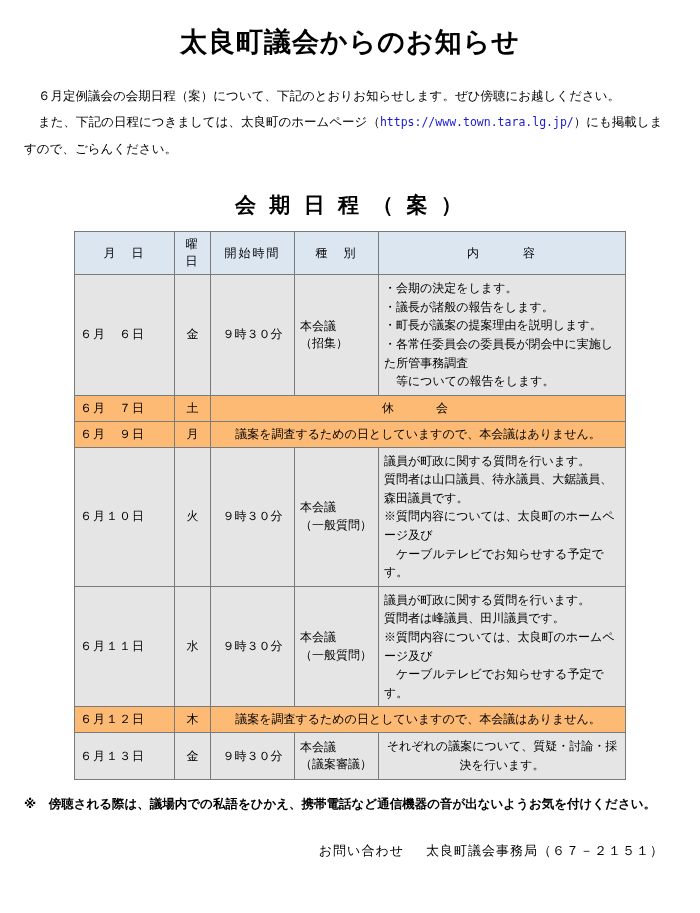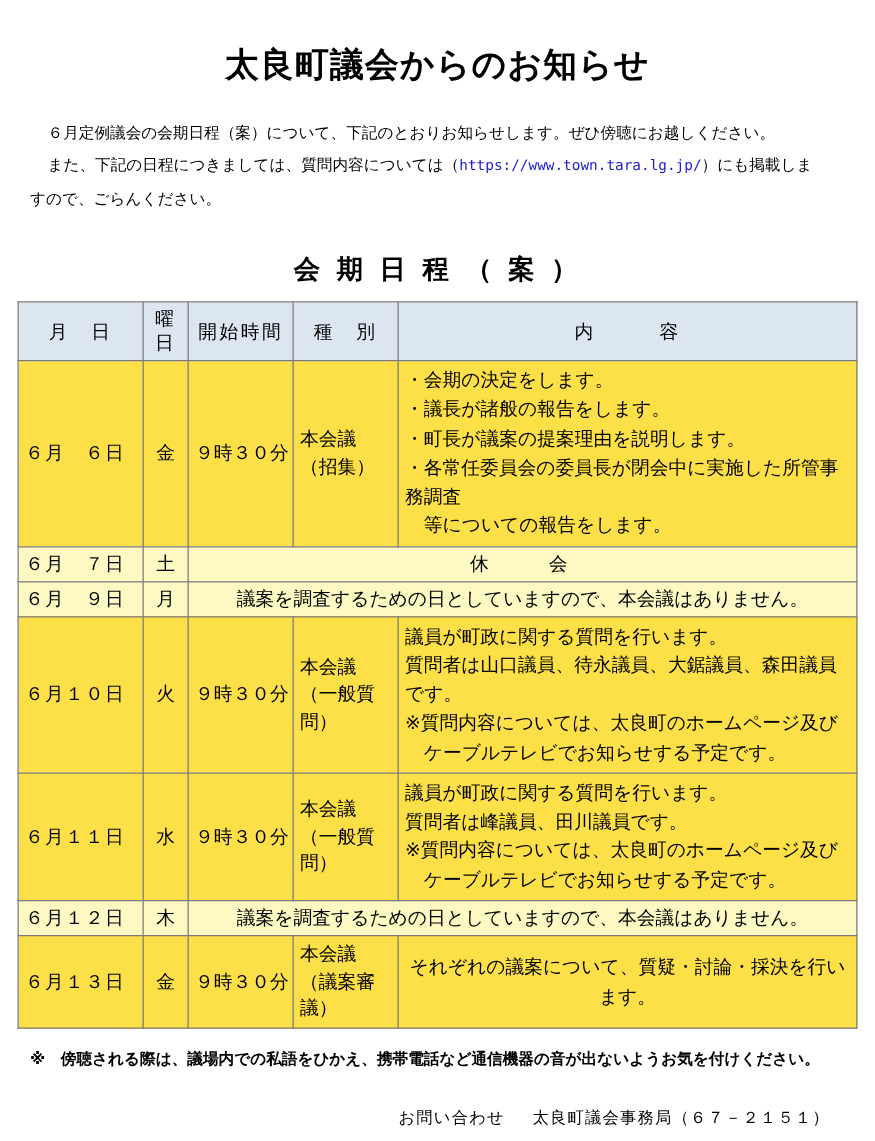--- a/index.html
+++ b/index.html
@@ -9,21 +9,21 @@
   }
   body {
     width: 700px;
     height: 913px;
     font-family: "DejaVu Sans", "Liberation Sans", sans-serif;
     color: #000000;
     position: relative;
     overflow: hidden;
   }
   .page {
-    padding: 22px 14px 0 14px;
+    padding: 12px 14px 0 14px;
     box-sizing: border-box;
     width: 700px;
   }
   .doc-title {
     text-align: center;
     font-size: 27px;
     font-weight: bold;
     letter-spacing: 1px;
     margin: 12px 0 24px 0;
   }
@@ -43,45 +43,46 @@
   }
   .sched-heading {
     text-align: center;
     font-size: 21px;
     font-weight: bold;
     letter-spacing: 3px;
     margin: 30px 0 12px 0;
   }
   table.schedule {
     border-collapse: collapse;
-    width: 672px;
+    width: 552px;
     margin: 0 auto;
     table-layout: fixed;
-    font-size: 15px;
+    font-size: 12px;
+    font-family: Liberation Serif, serif;
   }
   table.schedule td, table.schedule th {
     border: 1px solid #7a7a7a;
     padding: 4px 5px;
     vertical-align: middle;
   }
   thead th {
     background: #dce6f1;
     text-align: center;
     font-weight: normal;
     height: 34px;
     letter-spacing: 2px;
   }
   .col-date  { width: 100px; }
   .col-dow   { width: 36px; }
   .col-time  { width: 84px; }
   .col-kind  { width: 84px; }
   .col-body  { width: auto; }
 
-  .row-peach td { background: #fde047; }
-  .row-white td { background: #fef9c3; }
+  .row-peach td { background: #e5e5e5; }
+  .row-white td { background: #fdba74; }
 
   .c-date {
     text-align: left;
     letter-spacing: 1px;
     white-space: nowrap;
   }
   .c-dow { text-align: center; }
   .c-time { text-align: center; white-space: nowrap; letter-spacing: 0px;}
   .c-kind { line-height: 1.45; }
   .c-body { text-align: left; line-height: 1.55; }
@@ -108,21 +109,21 @@
 </style>
 </head>
 <body>
 
 <div class="page">
 
   <h1 class="doc-title">太良町議会からのお知らせ</h1>
 
   <div class="intro">
     <p class="indent1">６月定例議会の会期日程（案）について、下記のとおりお知らせします。ぜひ傍聴にお越しください。</p>
-    <p class="indent1"><span>また、下記の日程につきましては、質問内容については（</span><span class="url-link">https://www.town.tara.lg.jp/</span><span>）にも掲載しま</span></p>
+    <p class="indent1"><span>また、下記の日程につきましては、太良町のホームページ（</span><span class="url-link">https://www.town.tara.lg.jp/</span><span>）にも掲載しま</span></p>
     <p>すので、ごらんください。</p>
   </div>
 
   <div class="sched-heading">会 期 日 程 （ 案 ）</div>
 
   <table class="schedule">
     <colgroup>
       <col class="col-date">
         <col class="col-dow">
         <col class="col-time">

